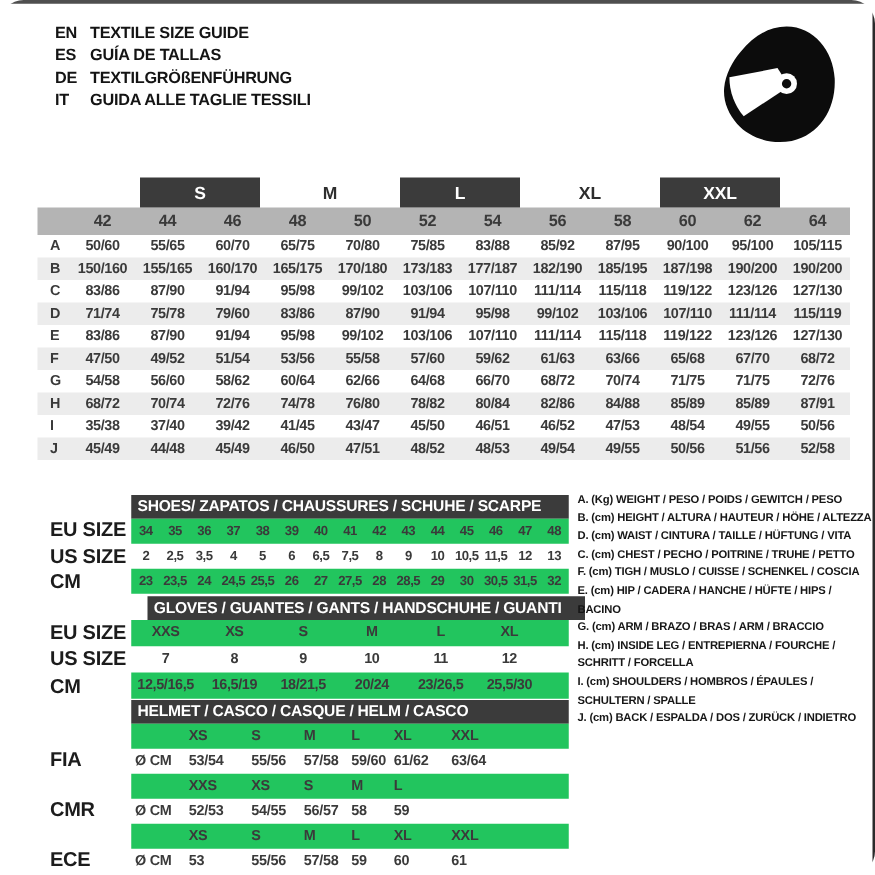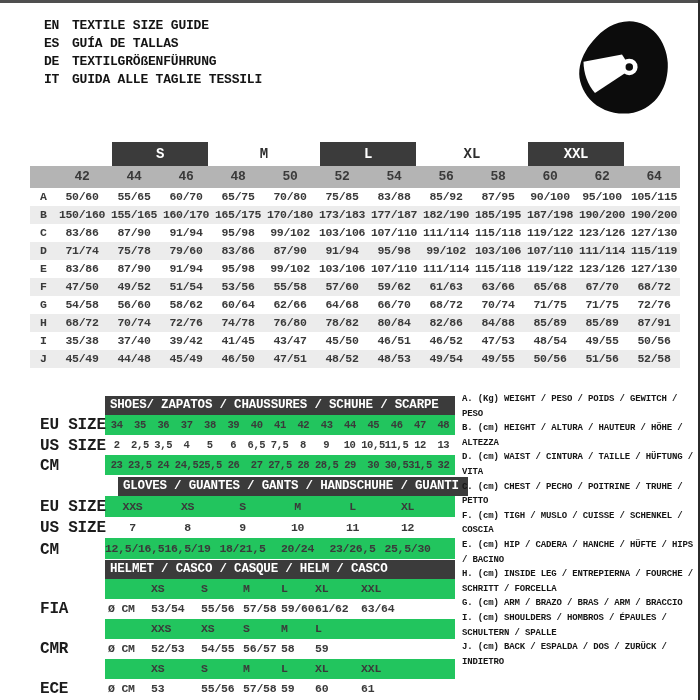--- a/index.html
+++ b/index.html
@@ -1,17 +1,17 @@
 <!DOCTYPE html>
 <html><head>
 <meta charset="utf-8">
 <style>
   html,body{margin:0;padding:0;background:#fff;}
   .page{position:relative;width:700px;height:700px;background:#fff;overflow:hidden;
-        font-family:Liberation Mono, monospace;color:#3a3a3a;}
+        font-family:Liberation Sans, sans-serif;color:#3a3a3a;border-radius:19px;}
   .edge-top{position:absolute;left:0;top:0;width:700px;height:3px;background:#4f4f4f;}
   .edge-right{position:absolute;right:0;top:0;width:2px;height:700px;background:#2b2b2b;}
 
   
   .lang-block{position:absolute;left:44px;top:18px;}
   .lang-row{display:flex;margin-bottom:3px;font-size:13px;font-weight:bold;color:#141414;letter-spacing:-0.2px;}
   .lang-code{width:28px;}
 
   
   .helmet-icon{position:absolute;left:570px;top:16px;width:104px;height:104px;}
@@ -410,22 +410,22 @@
       </div>
     </div>
 
   <div class="legend">
       <div class="legend-line">A. (Kg) WEIGHT / PESO / POIDS / GEWITCH / PESO</div>
       <div class="legend-line">B. (cm) HEIGHT / ALTURA / HAUTEUR / HÖHE / ALTEZZA</div>
       <div class="legend-line">D. (cm) WAIST / CINTURA / TAILLE / HÜFTUNG / VITA</div>
       <div class="legend-line">C. (cm) CHEST / PECHO / POITRINE / TRUHE / PETTO</div>
       <div class="legend-line">F. (cm) TIGH / MUSLO / CUISSE / SCHENKEL / COSCIA</div>
       <div class="legend-line">E. (cm) HIP / CADERA / HANCHE / HÜFTE / HIPS / BACINO</div>
+      <div class="legend-line">G. (cm) ARM / BRAZO / BRAS / ARM / BRACCIO</div>
       <div class="legend-line">H. (cm) INSIDE LEG / ENTREPIERNA / FOURCHE / SCHRITT / FORCELLA</div>
-      <div class="legend-line">G. (cm) ARM / BRAZO / BRAS / ARM / BRACCIO</div>
       <div class="legend-line">I. (cm) SHOULDERS / HOMBROS / ÉPAULES / SCHULTERN / SPALLE</div>
       <div class="legend-line">J. (cm) BACK / ESPALDA / DOS / ZURÜCK / INDIETRO</div>
     </div>
 <div class="side-label" style="top: 415px;">EU SIZE</div>
     <div class="side-label" style="top: 436px;">US SIZE</div>
     <div class="side-label" style="top: 456px;">CM</div>
     <div class="side-label" style="top: 497px;">EU SIZE</div>
     <div class="side-label" style="top: 518px;">US SIZE</div>
     <div class="side-label" style="top: 540px;">CM</div>
     <div class="side-label" style="top: 599px;">FIA</div>

